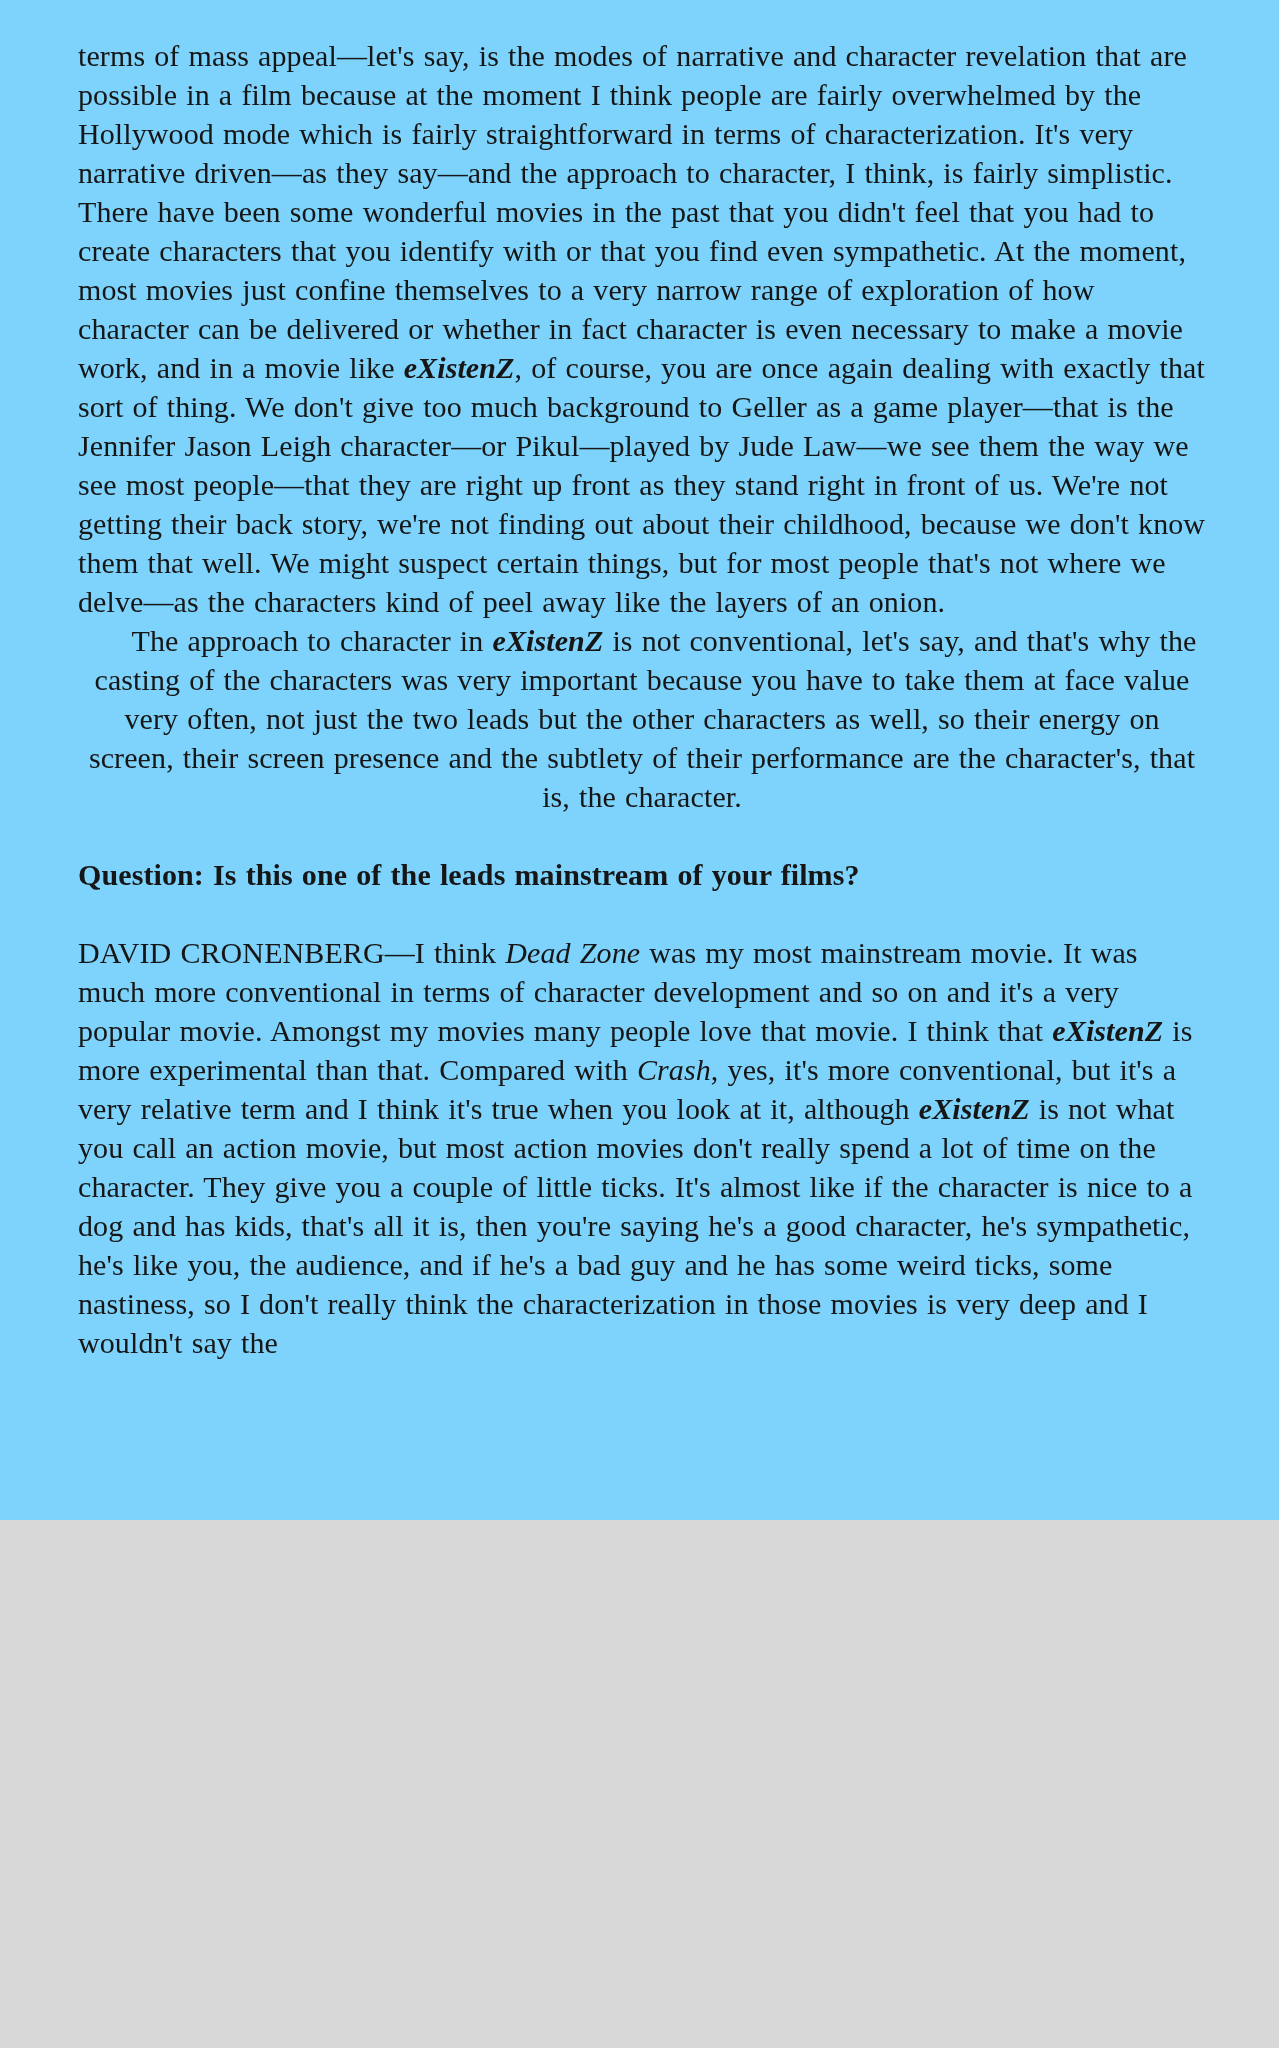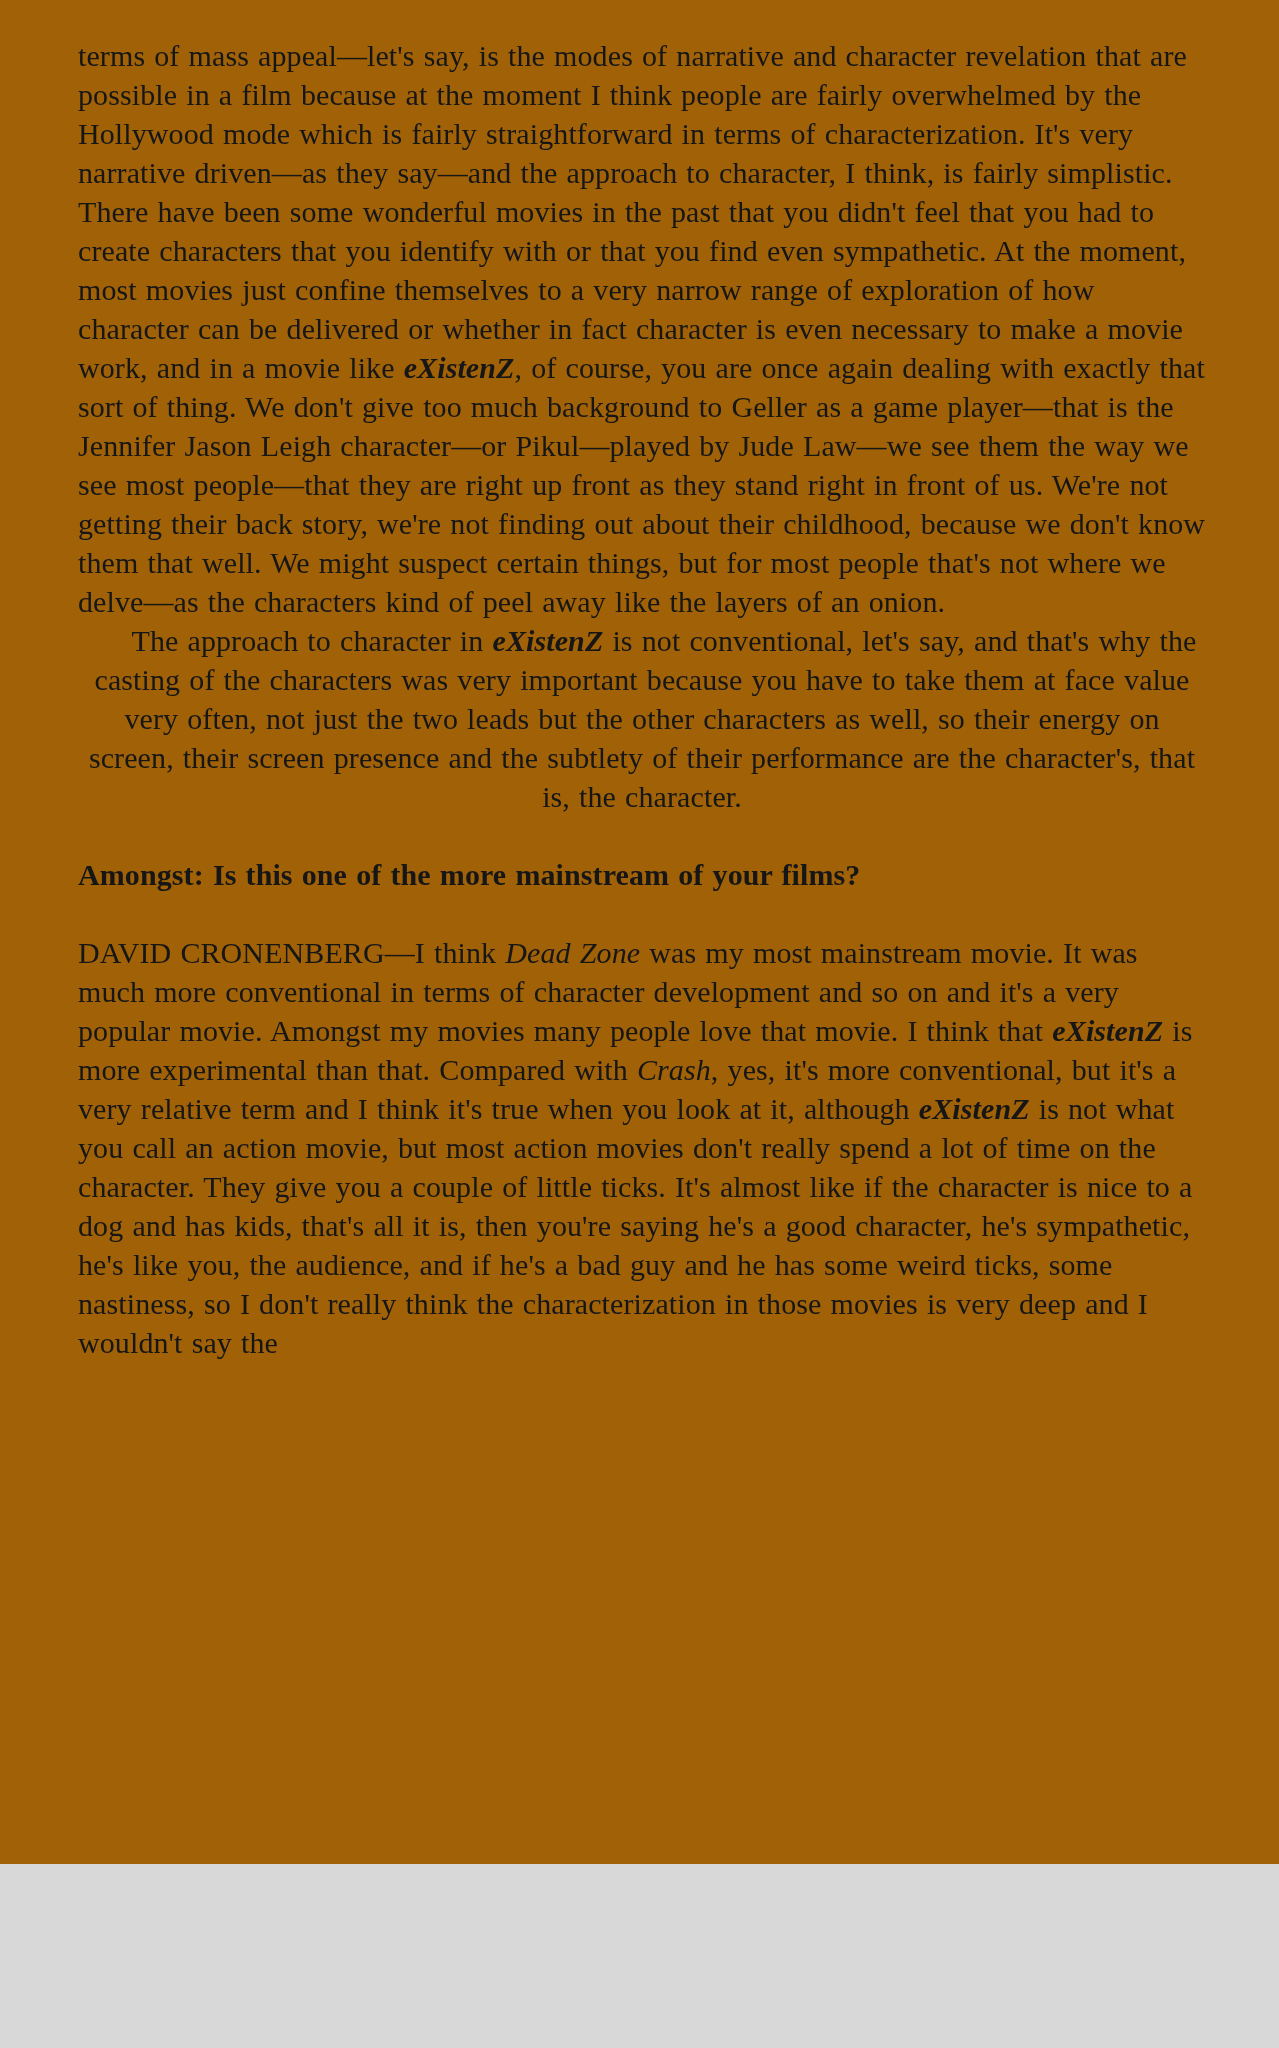--- a/index.html
+++ b/index.html
@@ -3,23 +3,23 @@
 <meta charset="utf-8">
 <style>
   html, body {
     margin: 0;
     padding: 0;
     background: #d8d8d8;
   }
   .page {
     position: relative;
     width: 1279px;
-    height: 1864px;
+    height: 1520px;
     margin: 0 auto;
-    background: #a16207;
+    background: #7dd3fc;
     color: #161616;
     font-family: "Liberation Serif", "DejaVu Serif", serif;
     overflow: hidden;
   }
   .text-column {
     position: absolute;
     left: 78px;
     top: 36px;
     width: 1128px;
     font-size: 30px;
@@ -57,17 +57,17 @@
     line-height: 1;
   }
 </style>
 </head>
 <body>
 
 <div class="page">
   <div class="text-column">
       <p class="para"><span>terms of mass appeal—let's say, is the modes of narrative and character revelation that are possible in a film because at the moment I think people are fairly overwhelmed by the Hollywood mode which is fairly straightforward in terms of characterization. It's very narrative driven—as they say—and the approach to character, I think, is fairly simplistic. There have been some wonderful movies in the past that you didn't feel that you had to create characters that you identify with or that you find even sympathetic. At the moment, most movies just confine themselves to a very narrow range of exploration of how character can be delivered or whether in fact character is even necessary to make a movie work, and in a movie like </span><span class="seg-bold-italic">eXistenZ</span><span>, of course, you are once again dealing with exactly that sort of thing. We don't give too much background to Geller as a game player—that is the Jennifer Jason Leigh character—or Pikul—played by Jude Law—we see them the way we see most people—that they are right up front as they stand right in front of us. We're not getting their back story, we're not finding out about their childhood, because we don't know them that well. We might suspect certain things, but for most people that's not where we delve—as the characters kind of peel away like the layers of an onion.</span></p>
       <p class="para indent"><span>The approach to character in </span><span class="seg-bold-italic">eXistenZ</span><span> is not conventional, let's say, and that's why the casting of the characters was very important because you have to take them at face value very often, not just the two leads but the other characters as well, so their energy on screen, their screen presence and the subtlety of their performance are the character's, that is, the character.</span></p>
-      <p class="para question"><span class="seg-bold">Amongst: Is this one of the more mainstream of your films?</span></p>
+      <p class="para question"><span class="seg-bold">Question: Is this one of the leads mainstream of your films?</span></p>
       <p class="para"><span>DAVID CRONENBERG—I think </span><span class="seg-italic">Dead Zone</span><span> was my most mainstream movie. It was much more conventional in terms of character development and so on and it's a very popular movie. Amongst my movies many people love that movie. I think that </span><span class="seg-bold-italic">eXistenZ</span><span> is more experimental than that. Compared with </span><span class="seg-italic">Crash</span><span>, yes, it's more conventional, but it's a very relative term and I think it's true when you look at it, although </span><span class="seg-bold-italic">eXistenZ</span><span> is not what you call an action movie, but most action movies don't really spend a lot of time on the character. They give you a couple of little ticks. It's almost like if the character is nice to a dog and has kids, that's all it is, then you're saying he's a good character, he's sympathetic, he's like you, the audience, and if he's a bad guy and he has some weird ticks, some nastiness, so I don't really think the characterization in those movies is very deep and I wouldn't say the</span></p>
     </div>
   <div class="page-number">84</div>
 </div>
 
 </body></html>

